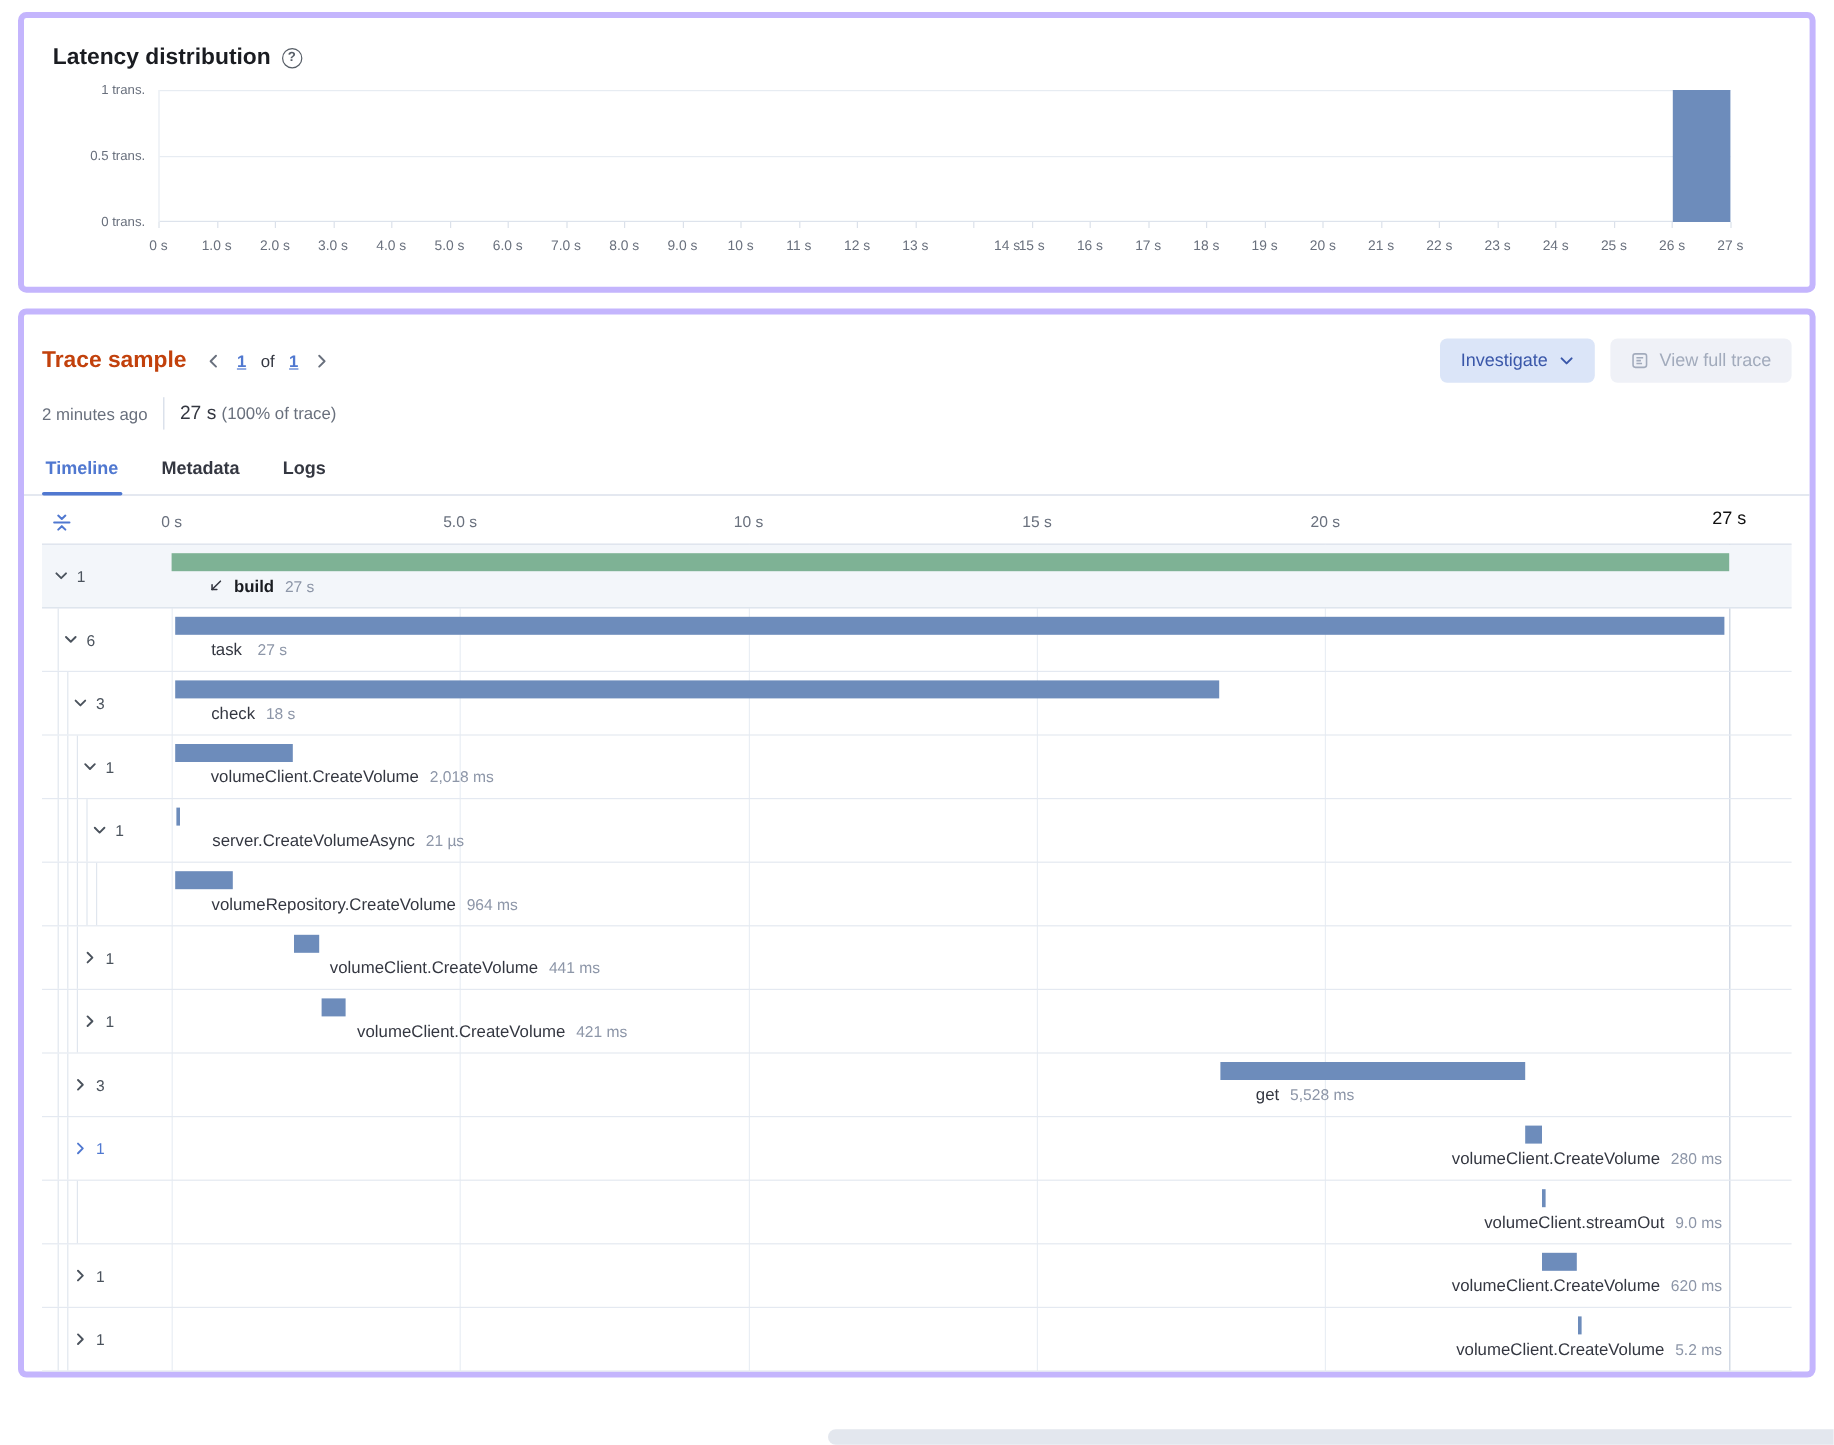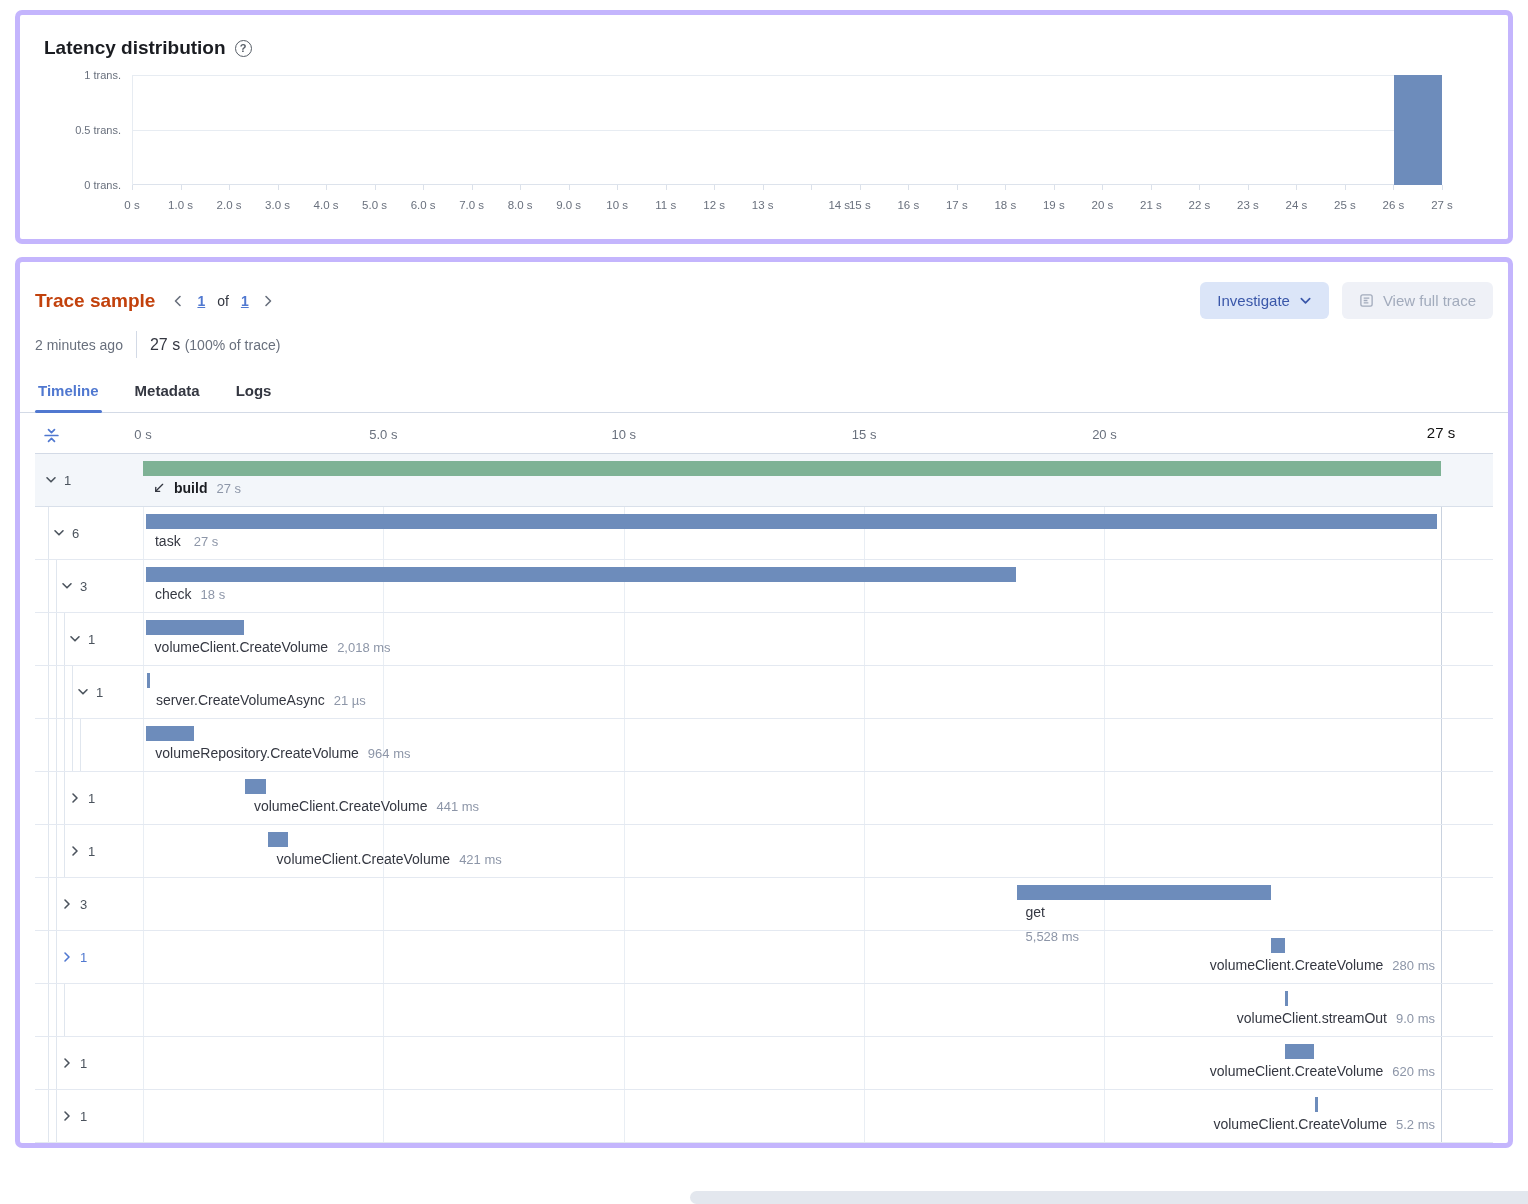--- a/index.html
+++ b/index.html
@@ -73,21 +73,21 @@
   .indent-guide { position:absolute; top:0; bottom:0; width:1px; background:#e0e6ee; }
   .toggle { background:none; border:none; cursor:pointer; display:inline-flex; align-items:center; gap:7px;
             font-family:inherit; font-size:13px; color:#4b535d; }
   .toggle .cnt { color:#4b535d; }
   .toggle.blue, .toggle.blue .cnt { color:#5078d0; }
   .wf-plot { position:relative; flex:1; }
   .wf-track { position:absolute; top:0; bottom:0; left:0; right:52px; }
   .span-bar { position:absolute; top:7px; height:15px; background:#6d8cbb; cursor:pointer; }
   .span-bar.green { background:#7eb295; }
   .span-bar.tick { min-width:3px; }
-  .span-label { position:absolute; top:26px; display:flex; align-items:baseline; gap:9px; white-space:nowrap; }
+  .span-label { position:absolute; top:26px; display:flex; align-items:baseline; gap:9px; white-space:nowrap;margin-left:21px; }
   .span-name { font-size:14px; color:#343741; }
   .span-name.bold { font-weight:700; color:#1a1c21; }
   .span-duration { font-size:13px; color:#8d96a8; }
   .tx-icon { align-self:center; display:inline-flex; color:#343741; }
 
   .hscroll { position:absolute; left:690px; right:0; bottom:0; height:13px; background:#e3e7ee; border-radius:7px 0 0 7px; cursor:pointer; }
 </style>
 </head>
 <body>
 
@@ -448,21 +448,21 @@
                 <svg width="12" height="12" viewBox="0 0 12 12">
                   <path d="M4 2 L8 6 L4 10" fill="none" stroke="currentColor" stroke-width="1.6" stroke-linecap="round" stroke-linejoin="round"></path>
                 </svg>
               </span>
               <span class="cnt">3</span>
             </button>
           </div>
           <div class="wf-plot">
             <div class="wf-track">
               <div class="span-bar " style="left: 67.3%; width: 19.6%;"></div>
-              <div class="span-label" style="left: calc(67.3% + 9px); flex-direction: column;">
+              <div class="span-label" style="left: calc(67.3% + 9px);">
                 <span class="span-name">get</span>
                 <span class="span-duration">5,528 ms</span>
               </div>
             </div>
           </div>
         </div>
         <div class="wf-row">
           <div class="wf-gutter">
             <div class="indent-guide" style="left: 13px;"></div>
             <div class="indent-guide" style="left: 21px;"></div>

